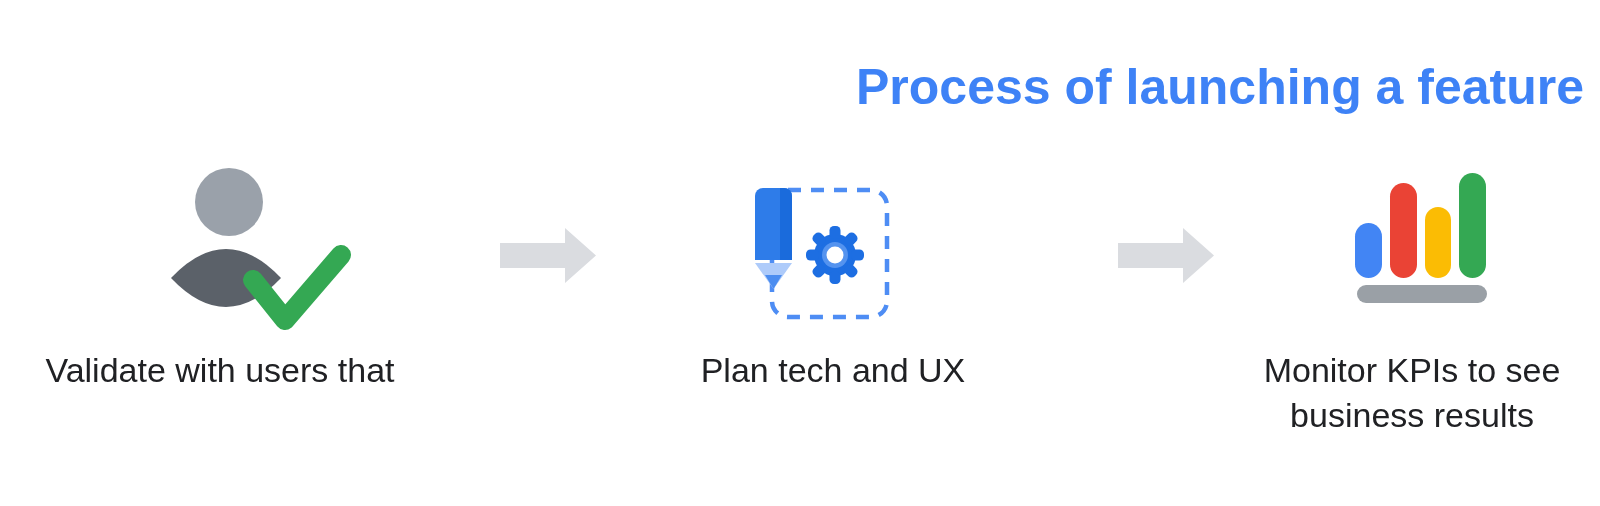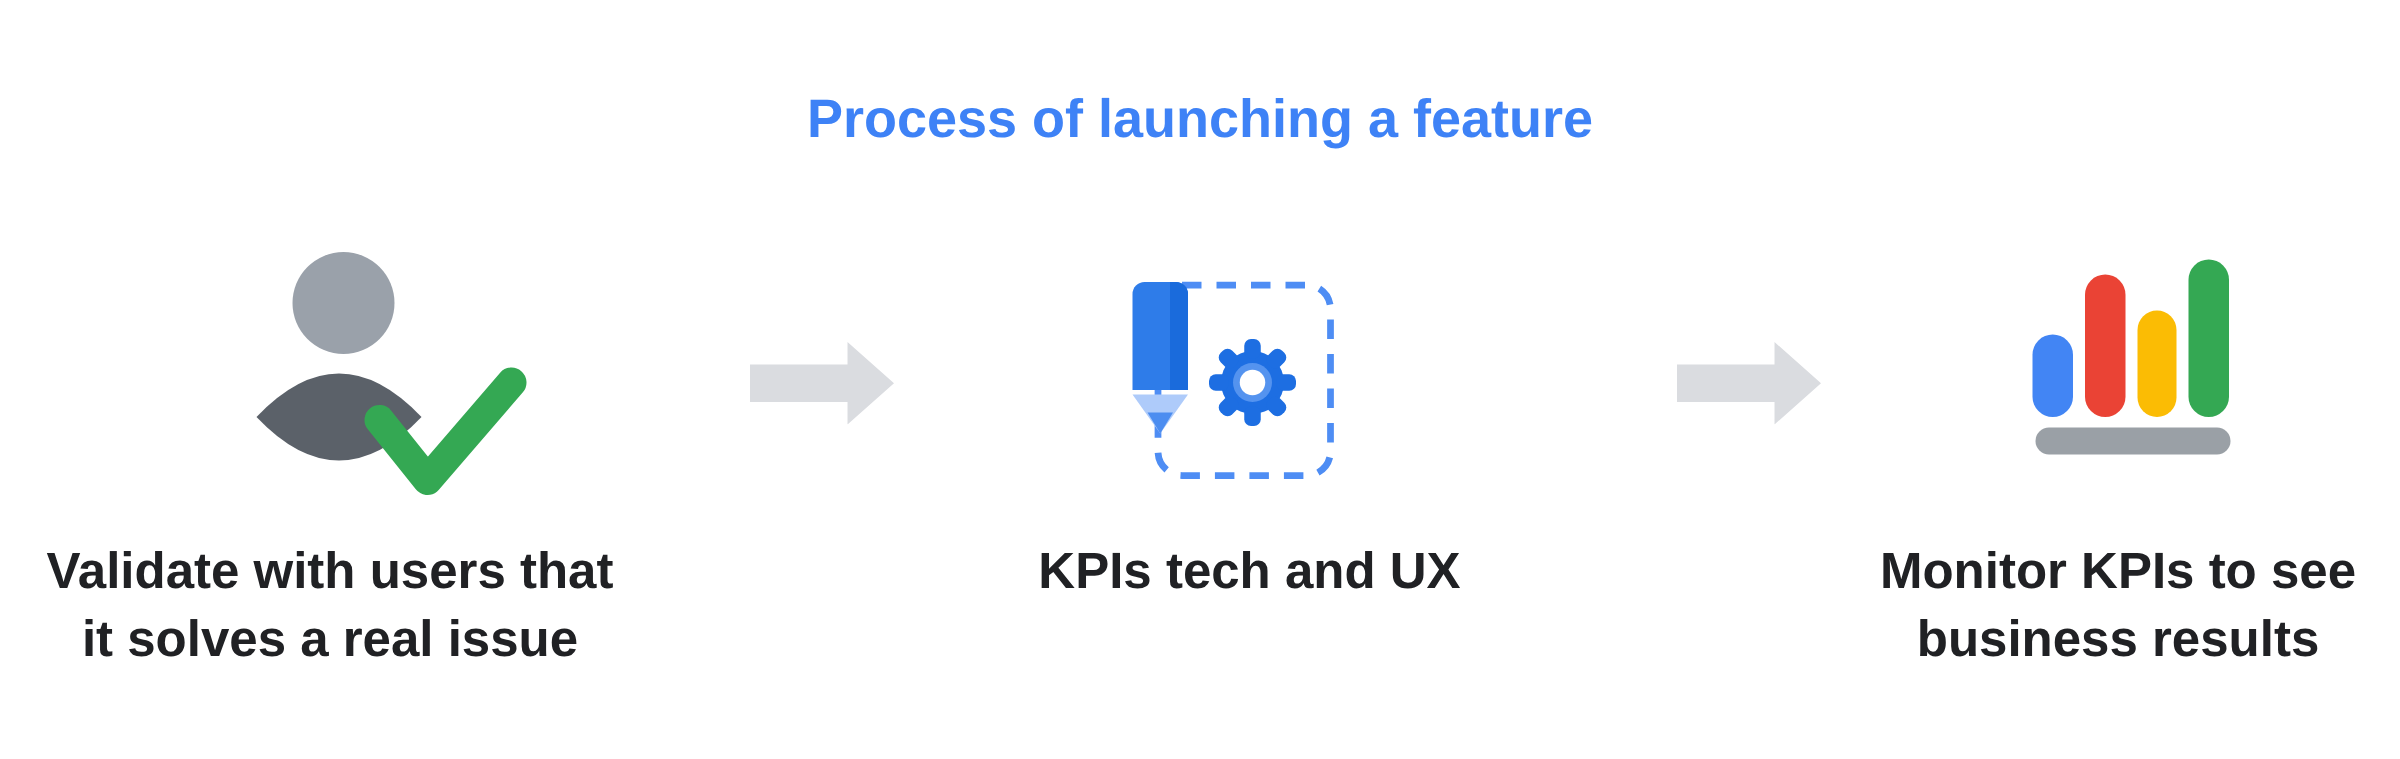--- a/index.html
+++ b/index.html
@@ -4,38 +4,37 @@
 <style>
   html,body{margin:0;padding:0;background:#ffffff;}
   .stage{
     position:relative;
     width:1600px;height:506px;
     background:#ffffff;
     font-family:"Liberation Sans", sans-serif;
     overflow:hidden;
   }
   .title{
-    position:absolute;left:0;right:0;top:58px;
-    text-align:center;
-    font-size:36px;font-weight:700;
+    position:absolute;left:0;right:16px;top:58px;
+    text-align:right;
+    font-size:50px;font-weight:700;
     color:#3E82F6;
   }
   .icon{position:absolute;}
   .icon-person{left:163px;top:148px;}
   .icon-plan{left:745px;top:175px;}
   .icon-bars{left:1345px;top:160px;}
   .arrow{position:absolute;top:228px;}
   .arrow-1{left:500px;}
   .arrow-2{left:1118px;}
   .caption{
-    position:absolute;top:359px;width:440px;
+    position:absolute;top:348px;width:440px;
     text-align:center;
     font-size:34px;line-height:45px;
     color:#202124;
-    font-weight:bold;
   }
   .caption-1{left:0px;}
   .caption-2{left:613px;}
   .caption-3{left:1192px;}
   .caption span{display:block;}
 </style>
 </head>
 <body>
 
 <div class="stage">
@@ -80,23 +79,22 @@
   <svg class="icon icon-bars" width="150" height="150" viewBox="0 0 150 150">
     <rect x="10" y="63" width="27" height="55" rx="13.5" fill="#4285F4"></rect>
     <rect x="45" y="23" width="27" height="95" rx="13.5" fill="#EA4335"></rect>
     <rect x="80" y="47" width="26" height="71" rx="13" fill="#FBBC04"></rect>
     <rect x="114" y="13" width="27" height="105" rx="13.5" fill="#34A853"></rect>
     <rect x="12" y="125" width="130" height="18" rx="9" fill="#9AA0A6"></rect>
   </svg>
 
   <div class="caption caption-1">
     <span>Validate with users that</span>
-    <span>it solves a real issue</span>
   </div>
   <div class="caption caption-2">
-    <span>KPIs tech and UX</span>
+    <span>Plan tech and UX</span>
   </div>
   <div class="caption caption-3">
     <span>Monitor KPIs to see</span>
     <span>business results</span>
   </div>
 
 </div>
 
 </body></html>

